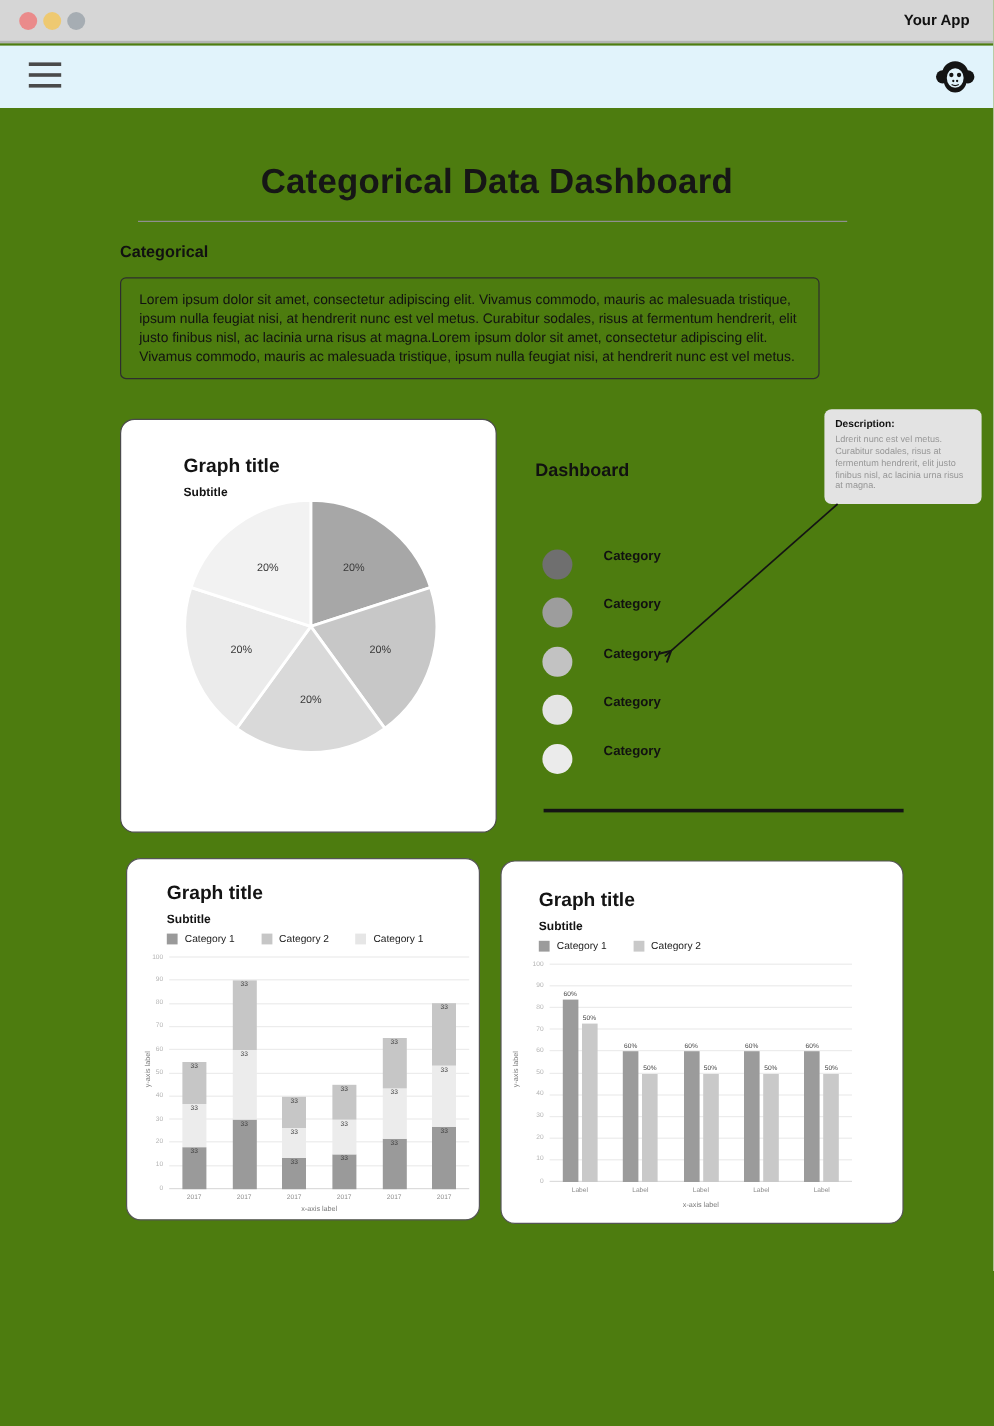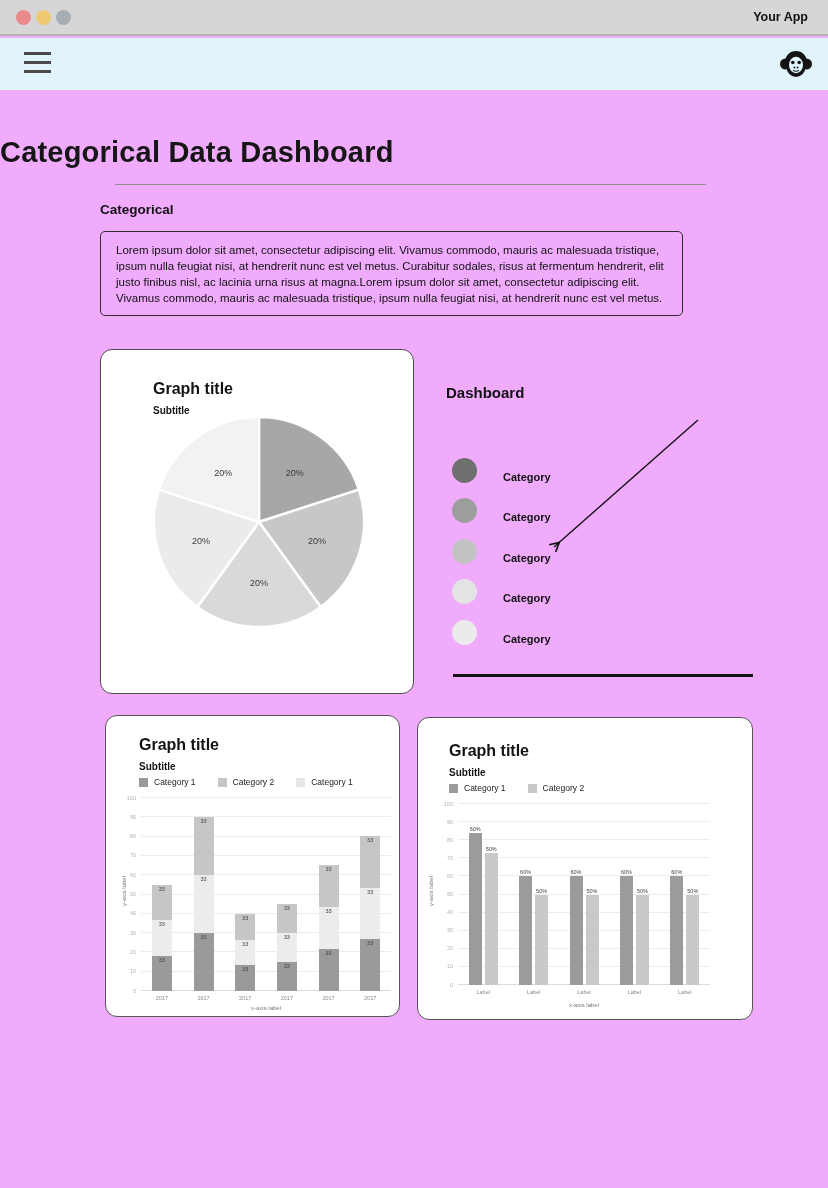--- a/index.html
+++ b/index.html
@@ -1,50 +1,50 @@
 <!DOCTYPE html>
 <html><head>
 <meta charset="utf-8">
 <style>
   html,body{margin:0;padding:0;background:#fff;}
   *{box-sizing:border-box;font-family:"Liberation Sans","DejaVu Sans",sans-serif;}
-  .screen{position:relative;width:828px;height:1188px;background:#f0abfc;overflow:hidden;}
+  .screen{position:relative;width:828px;height:1188px;background:#4d7c0f;overflow:hidden;}
 
   
   .titlebar{position:absolute;left:0;top:0;width:828px;height:36px;background:#d6d6d6;border-bottom:2px solid #b3b3b3;}
   .dots{position:absolute;left:16px;top:10px;display:flex;gap:5px;}
   .dot{width:15px;height:15px;border-radius:50%;display:inline-block;}
   .app-name{position:absolute;right:20px;top:10px;font-size:12.5px;font-weight:bold;color:#111;}
 
   
   .navbar{position:absolute;left:0;top:38px;width:828px;height:52px;background:#e1f3fb;}
   .hamburger{position:absolute;left:24px;top:14px;width:27px;background:none;border:none;padding:0;cursor:pointer;}
   .hamburger span{display:block;width:27px;height:2.6px;background:#4a4a4a;margin:0 0 6.5px 0;}
   .logo{position:absolute;right:15px;top:9px;width:34px;height:34px;}
 
   
-  .page-title{position:absolute;left:0;top:136px;width:828px;text-align:left;font-size:29px;font-weight:bold;color:#161616;margin:0;letter-spacing:.2px;}
+  .page-title{position:absolute;left:0;top:136px;width:828px;text-align:center;font-size:29px;font-weight:bold;color:#161616;margin:0;letter-spacing:.2px;}
   .title-rule{position:absolute;left:115px;top:184px;width:591px;height:1px;background:#8f8f8f;border:none;margin:0;}
   .intro-heading{position:absolute;left:100px;top:202px;font-size:13.5px;font-weight:bold;color:#111;margin:0;}
   .intro-box{position:absolute;left:100px;top:231px;width:583px;height:85px;border:1px solid #2e2e2e;border-radius:5px;padding:11px 15px;}
   .intro-box p{margin:0;font-size:11.5px;line-height:1.38;color:#111;}
 
   
   .card{position:absolute;background:#fff;border:1px solid #4a4a4a;border-radius:12px;}
   .pie-card{left:100px;top:349px;width:314px;height:345px;}
   .card h3{margin:0;font-size:16px;font-weight:bold;color:#141414;}
   .card h4{margin:0;font-size:10px;font-weight:bold;color:#141414;}
   .pie-card h3{position:absolute;left:52px;top:30px;}
   .pie-card h4{position:absolute;left:52px;top:55px;}
   .pie-svg{position:absolute;left:50px;top:64px;}
 
   
   .categories{position:absolute;left:446px;top:384px;width:220px;}
   .categories h3{margin:0;font-size:15px;font-weight:bold;color:#111;}
-  .cat-row{position:absolute;left:6px;display:flex;align-items:flex-end;}
+  .cat-row{position:absolute;left:6px;display:flex;align-items:flex-start;}
   .cat-swatch{width:25px;height:25px;border-radius:50%;flex:0 0 auto;}
   .cat-label{margin-left:26px;font-size:11px;font-weight:bold;color:#111;}
 
   
   .desc-note{position:absolute;left:687px;top:341px;width:131px;height:79px;background:#e3e3e3;border-radius:6px;padding:7px 9px;}
   .desc-title{font-size:8.5px;font-weight:bold;color:#111;margin-bottom:3px;}
   .desc-note p{margin:0;font-size:7.6px;line-height:1.3;color:#979797;}
 
   .arrow-svg{position:absolute;left:546px;top:414px;}
   .thick-line{position:absolute;left:453px;top:674px;width:300px;height:3px;background:#141414;}
@@ -160,20 +160,24 @@
           <span class="cat-swatch" style="background: rgb(228, 228, 228);"></span>
           <span class="cat-label">Category</span>
         </div>
         <div class="cat-row" style="top: 235.6px;">
           <span class="cat-swatch" style="background: rgb(235, 235, 235);"></span>
           <span class="cat-label">Category</span>
         </div>
       </div>
   </section>
 
+  <aside class="desc-note">
+    <div class="desc-title">Description:</div>
+    <p>Ldrerit nunc est vel metus. Curabitur sodales, risus at fermentum hendrerit, elit justo finibus nisl, ac lacinia urna risus at magna.</p>
+  </aside>
 
   <svg class="arrow-svg" width="160" height="142" viewBox="0 0 160 142">
     <defs>
       <marker id="ah" markerWidth="8" markerHeight="8" refX="6" refY="4" orient="auto">
         <path d="M7.5,0.5 L1,4 L7.5,7.5" fill="none" stroke="#141414" stroke-width="1.2"></path>
       </marker>
     </defs>
     <line x1="152" y1="6" x2="8" y2="133" stroke="#141414" stroke-width="1.4" marker-end="url(#ah)"></line>
   </svg>
 

